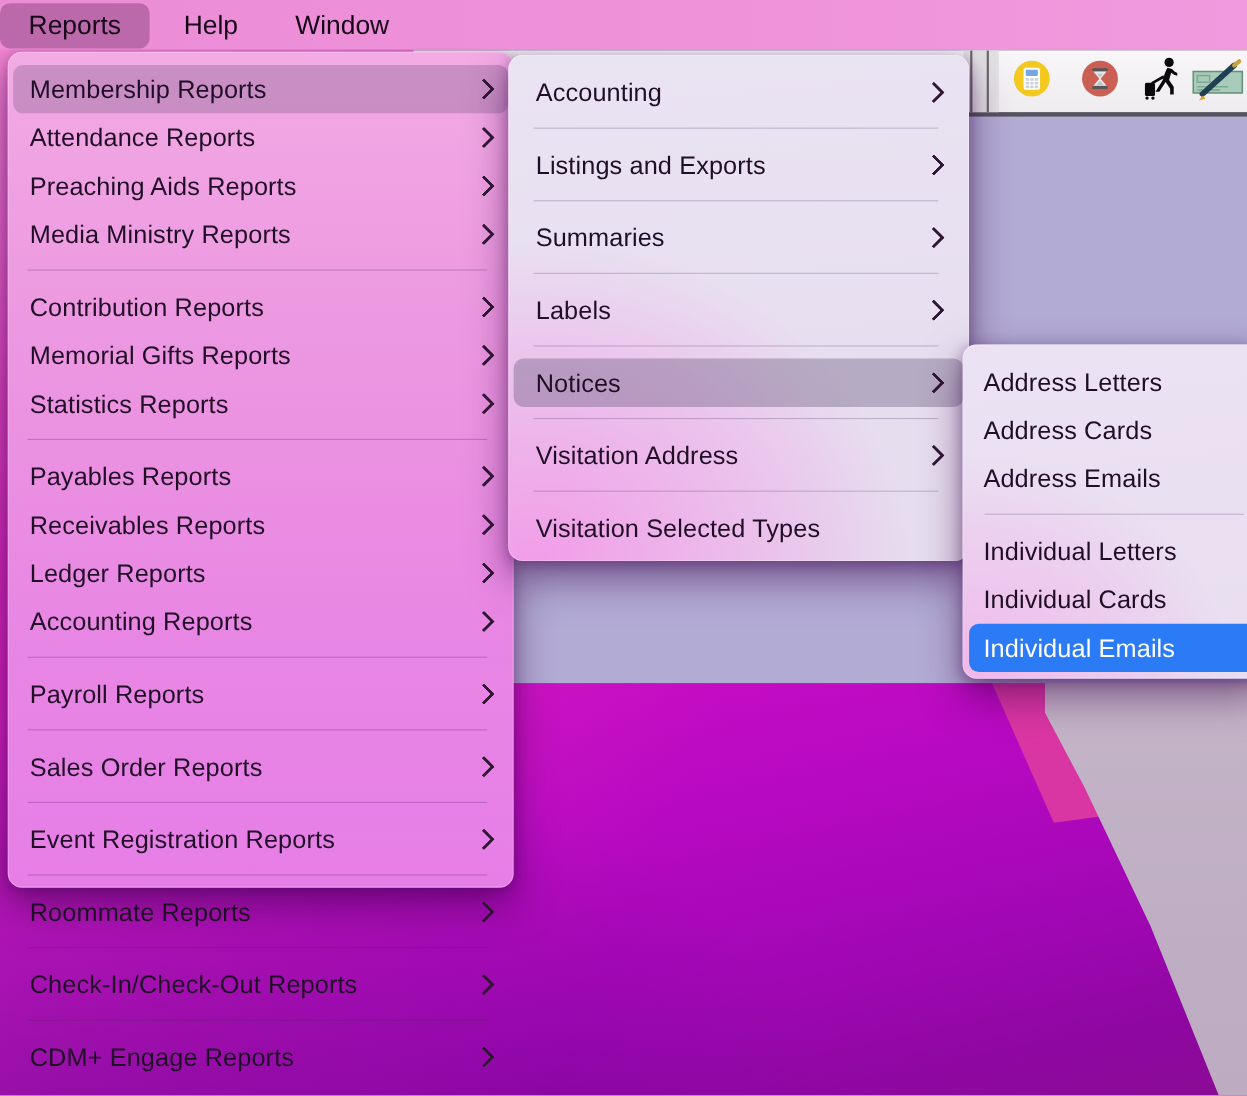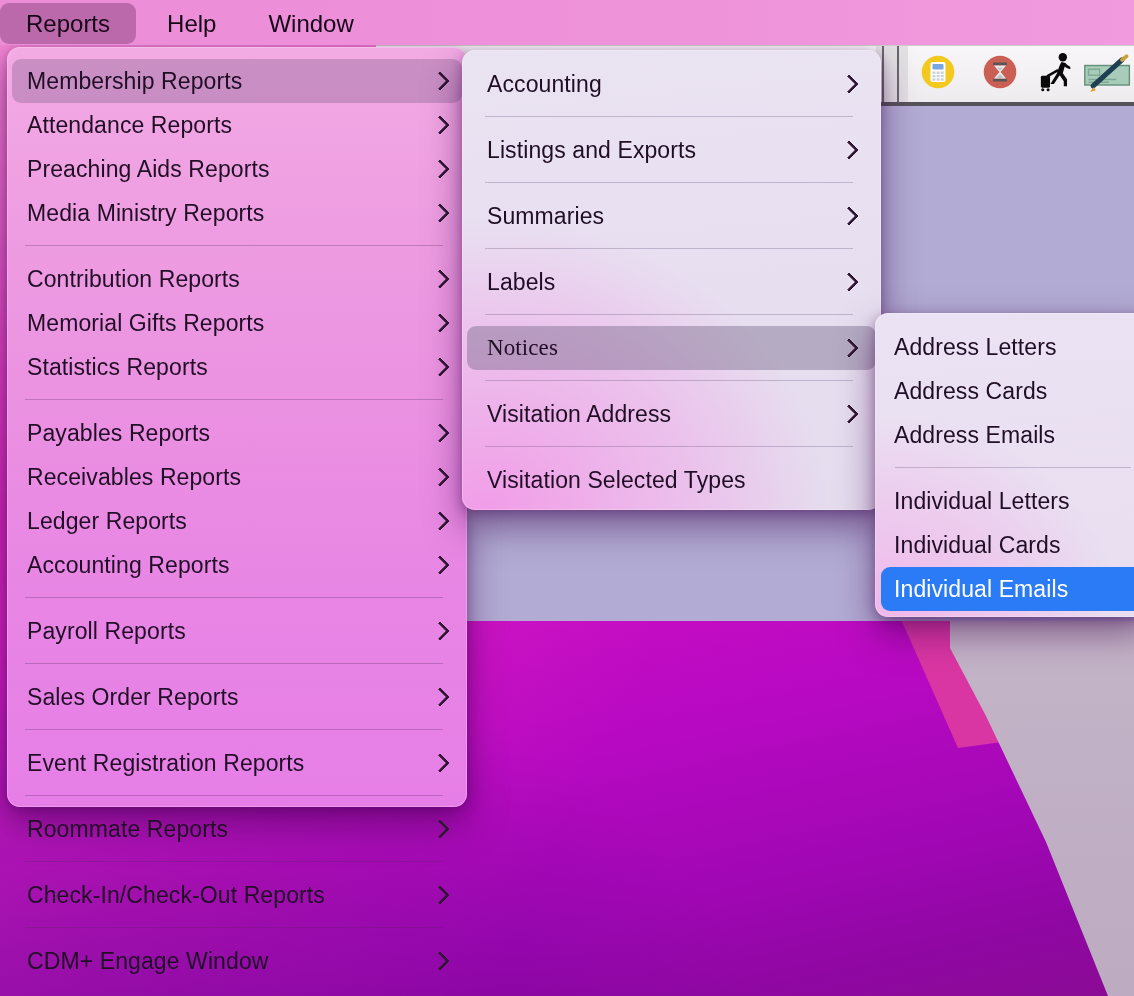--- a/index.html
+++ b/index.html
@@ -84,21 +84,21 @@
       linear-gradient(175deg,#ebe2f3 0%,#e8def0 100%);
   }
   .row{
     height:44px;margin:0 5px;padding:0 15px;border-radius:9px;
     display:flex;align-items:center;
     font-size:23px;color:#200e26;letter-spacing:.1px;white-space:nowrap;
   }
   .panel2 .row{padding:0 20px;}
   .panel3 .row{margin:0 6px;padding:0 13px;}
   .row.hl{background:var(--menu_highlight,rgba(116,88,126,.32));}
-  .panel2 .row.hl{background:rgba(108,94,128,.40);font-family:Liberation Serif, serif;}
+  .panel2 .row.hl{background:rgba(108,94,128,.40);}
   .row.sel{background:var(--selection_blue,#2b7bf6);color:#ffffff;}
   .chev{
     margin-left:auto;width:11px;height:11px;flex:none;
     border-top:3px solid #2f1733;border-right:3px solid #2f1733;
     transform:rotate(45deg);border-radius:1px;
   }
   .sep{height:22px;position:relative;}
   .sep::after{
     content:"";position:absolute;left:18px;right:24px;top:10px;height:1px;
     background:rgba(75,40,85,.28);
@@ -256,21 +256,21 @@
       <span>Roommate Reports</span>
       <span class="chev"></span>
     </div>
   <div class="sep"></div>
   <div class="row">
       <span>Check-In/Check-Out Reports</span>
       <span class="chev"></span>
     </div>
   <div class="sep"></div>
   <div class="row">
-      <span>CDM+ Engage Window</span>
+      <span>CDM+ Engage Reports</span>
       <span class="chev"></span>
     </div>
 </div>
 
 <div class="panel panel2">
   <div class="row">
       <span>Accounting</span>
       <span class="chev"></span>
     </div>
   <div class="sep"></div>

